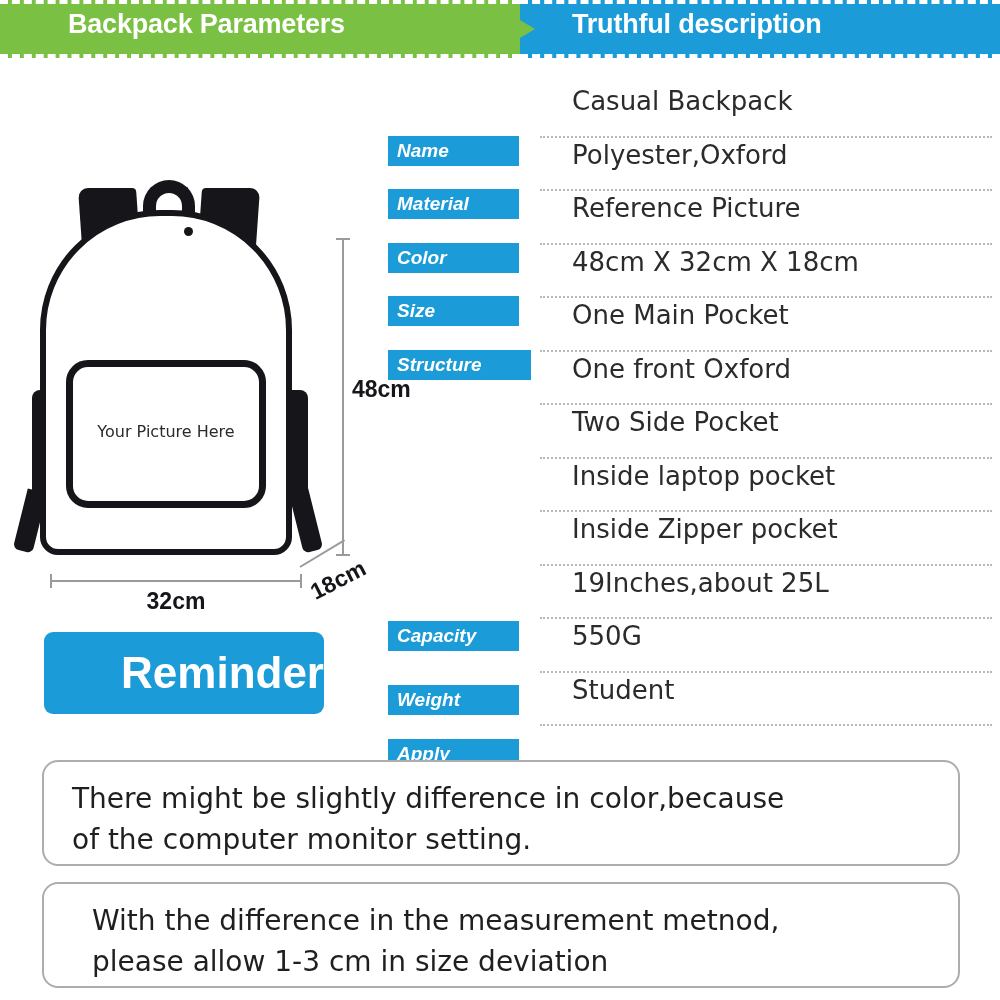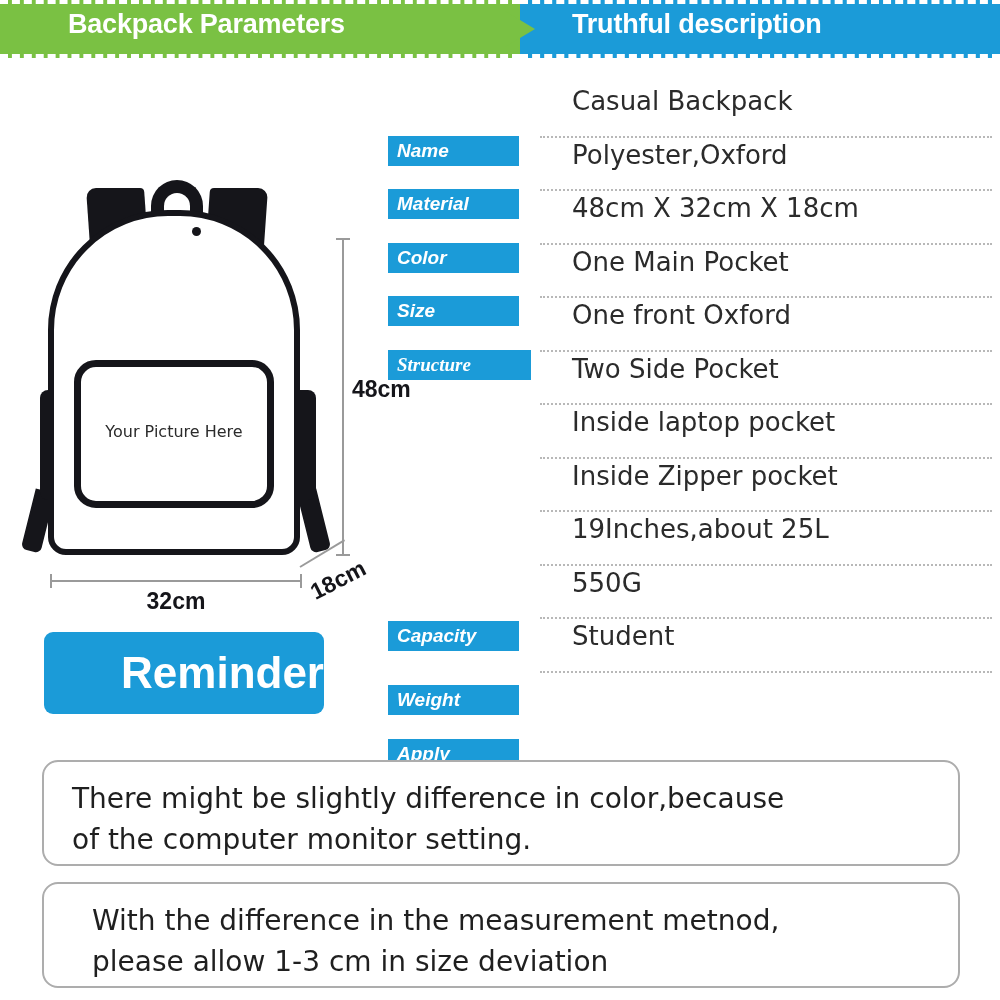--- a/index.html
+++ b/index.html
@@ -81,21 +81,21 @@
     font-weight: bold;
     font-style: italic;
     height: 30px;
     line-height: 30px;
     padding: 0 9px;
     box-sizing: border-box;
     white-space: nowrap;
     margin-top: 40px;
   }
   .label-chip.w-narrow { width: 131px; }
-  .label-chip.w-wide   { width: 143px; font-family: Liberation Serif, serif; }
+  .label-chip.w-wide   { width: 143px; }
 
   .value-col {
     position: absolute;
     left: 540px;
     top: 84px;
     width: 452px;
   }
   .value-row {
     position: relative;
     height: 53.5px;
@@ -108,21 +108,21 @@
     top: 2px;
     font-size: 26px;
     color: #2b2b2b;
     white-space: nowrap;
     font-family: "DejaVu Sans", sans-serif;
   }
 
   
   .bag-area {
     position: absolute;
-    left: 16px;
+    left: 8px;
     top: 170px;
     width: 400px;
     height: 450px;
   }
   .bag-body {
     position: absolute;
     left: 32px;
     top: 40px;
     width: 252px;
     height: 345px;
@@ -372,20 +372,23 @@
 </div>
 
 <div class="value-col">
   <div class="value-row">
     <span class="value-text">Casual Backpack</span>
     </div>
   <div class="value-row">
     <span class="value-text">Polyester,Oxford</span>
     </div>
   <div class="value-row">
+    <span class="value-text">Reference Picture</span>
+    </div>
+  <div class="value-row">
     <span class="value-text">48cm X 32cm X 18cm</span>
     </div>
   <div class="value-row">
     <span class="value-text">One Main Pocket</span>
     </div>
   <div class="value-row">
     <span class="value-text">One front Oxford</span>
     </div>
   <div class="value-row">
     <span class="value-text">Two Side Pocket</span>

